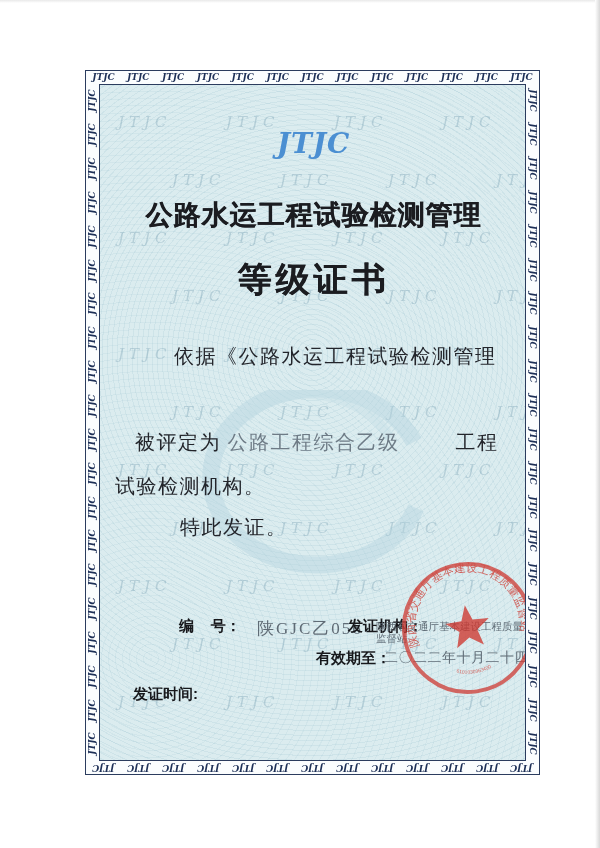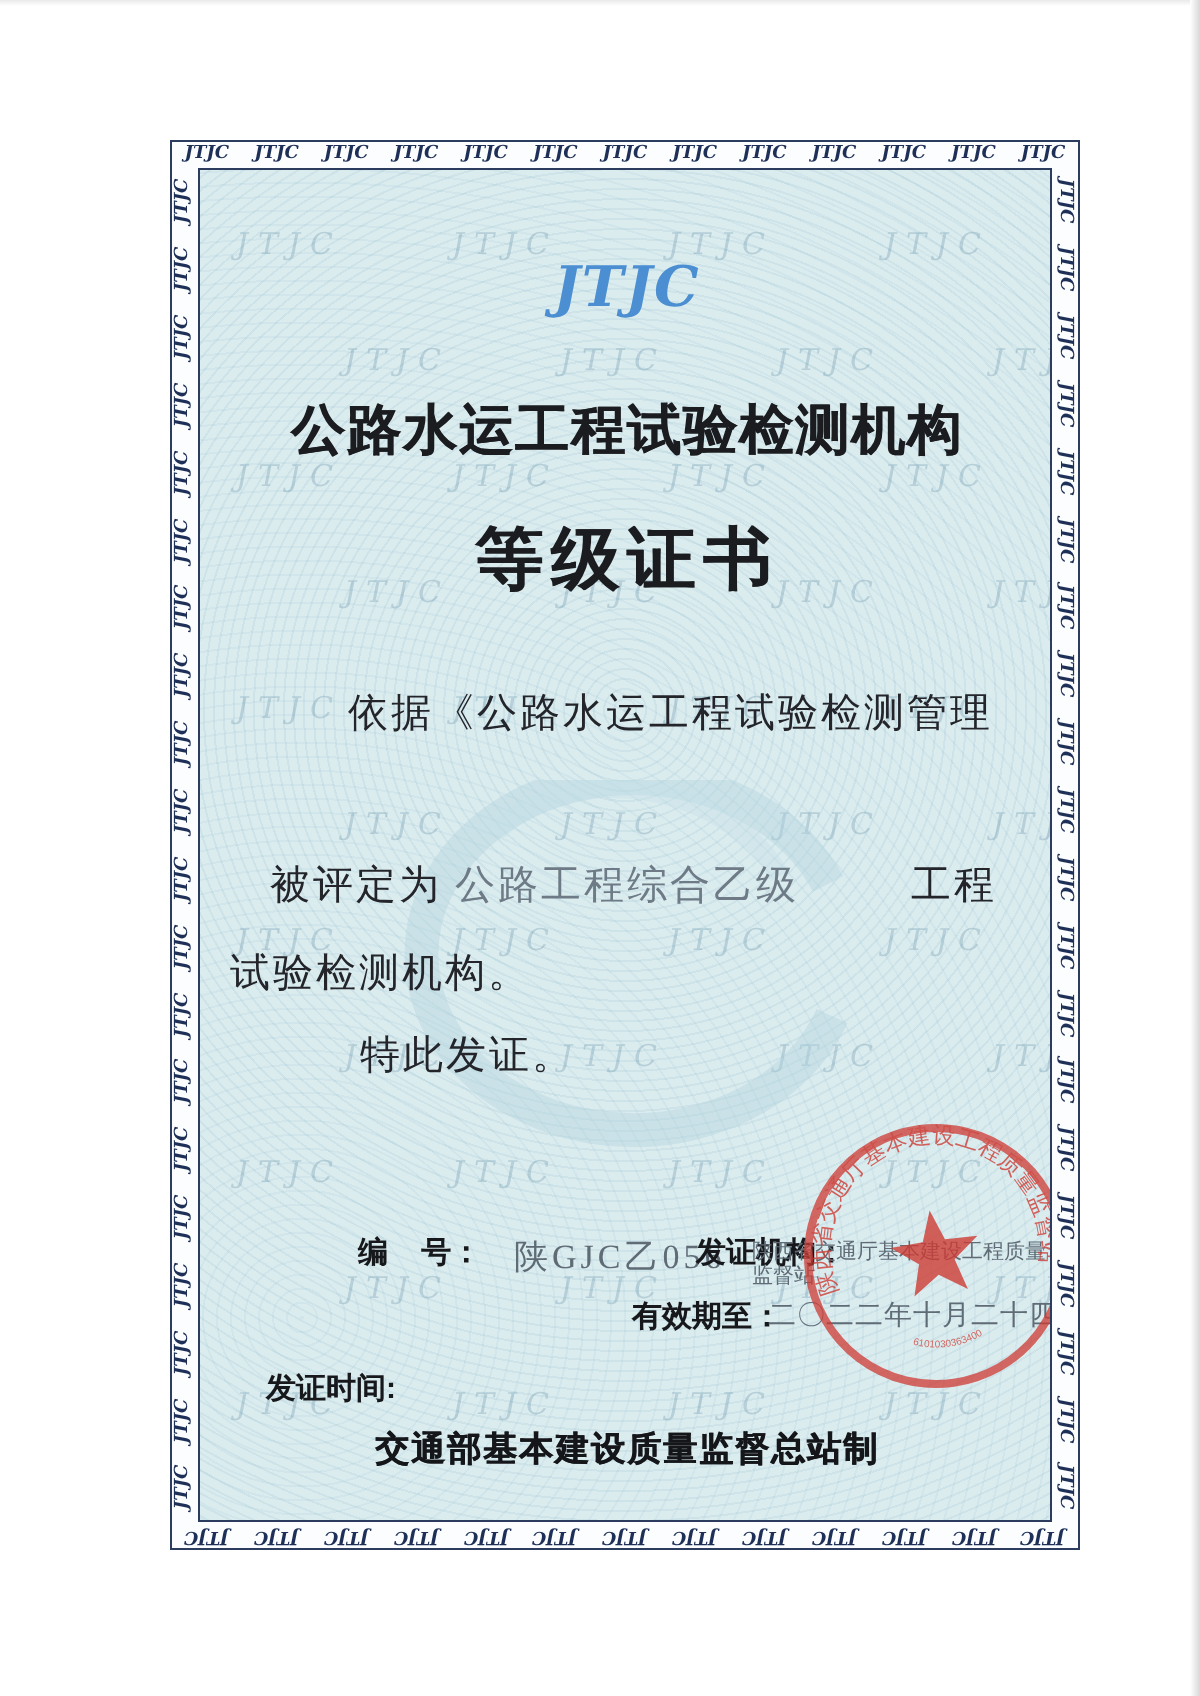--- a/index.html
+++ b/index.html
@@ -201,38 +201,37 @@
         <span class="wm" style="left: 342px; top: 608px;">JTJC</span>
       </div>
 
     <svg class="swirl" width="260" height="210" viewBox="0 0 260 210">
       <path d="M 232,52 A 106,88 0 1 0 234,118" fill="none" stroke="#b4d4de" stroke-width="17" opacity="0.55"></path>
       <path d="M 66,26 A 84,66 12 0 1 208,48" fill="none" stroke="#c4dee6" stroke-width="10" opacity="0.5"></path>
     </svg>
 
     <div class="abs logo">JTJC</div>
 
-    <div class="abs title1">公路水运工程试验检测机构</div>
+    <div class="abs title1">公路水运工程试验检测管理</div>
     <div class="abs title2">等级证书</div>
 
     <div class="abs body-line l1">依据《公路水运工程试验检测管理</div>
     <div class="abs body-line l3"><span>被评定为 </span><span class="gray">公路工程综合乙级</span><span class="gap"></span><span>工程</span></div>
     <div class="abs body-line l4">试验检测机构。</div>
     <div class="abs body-line l5">特此发证。</div>
 
     <div class="abs flabel r1 no-label">编    号：</div>
     <div class="abs fval r1 no-val">陕GJC乙056</div>
     <div class="abs flabel r1 iss-label">发证机构：</div>
     <div class="abs fval iss-val">陕西省交通厅基本建设工程质量监督站</div>
 
     <div class="abs flabel r2 dt-label">发证时间:</div>
     <div class="abs flabel r2 vu-label">有效期至：</div>
     <div class="abs fval r2 vu-val">二〇二二年十月二十四日</div>
 
-    <div class="abs maker">交通部基本建设质量监督总站制</div>
 
     <svg class="seal" viewBox="0 0 150 150">
       <circle cx="75" cy="75" r="64" fill="none" stroke="#ce3a32" stroke-width="4" opacity="0.85"></circle>
       <path id="sealArc" d="M 26.8,93.5 A 53,53 0 1 1 123.2,93.5" fill="none"></path>
       <text font-size="11.5" fill="#ce3a32" font-family="Liberation Serif, serif" opacity="0.9">
         <textPath href="#sealArc" startOffset="50%" text-anchor="middle">陕西省交通厅基本建设工程质量监督站</textPath>
       </text>
       <path d="M75,52 L80.6,67.3 L96.9,67.9 L84,77.9 L88.5,93.6 L75,84.5 L61.5,93.6 L66,77.9 L53.1,67.9 L69.4,67.3 Z" fill="#ce3a32" opacity="0.9"></path>
       <path id="sealSerialArc" d="M 37.2,101 A 46,46 0 0 0 112.8,101" fill="none"></path>
       <text font-size="5" fill="#ce3a32" font-family="Liberation Sans, sans-serif" opacity="0.85">

